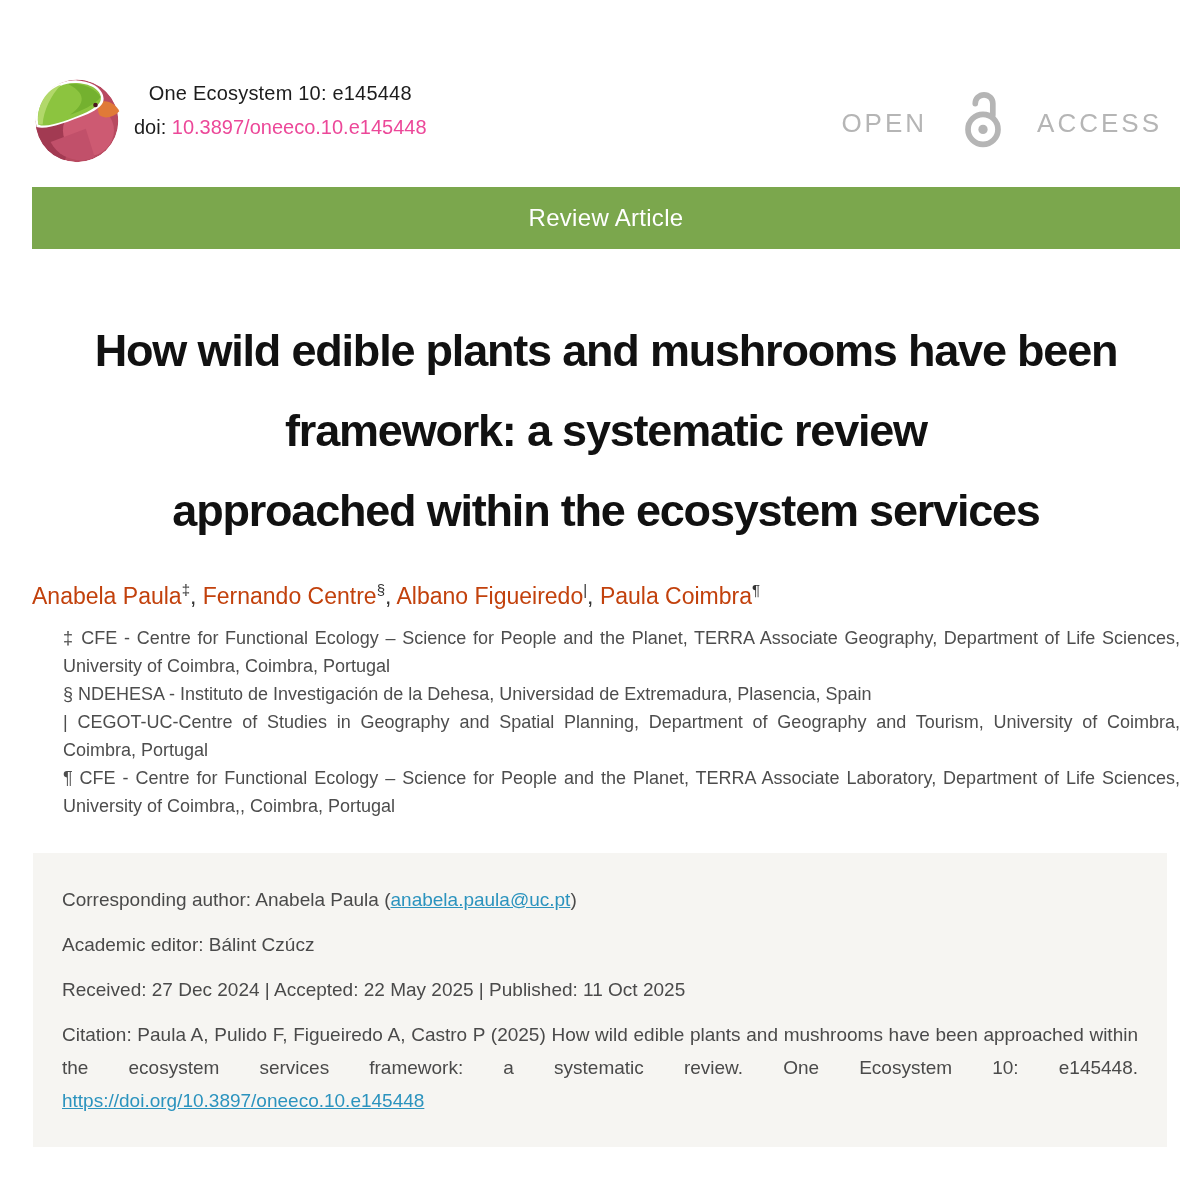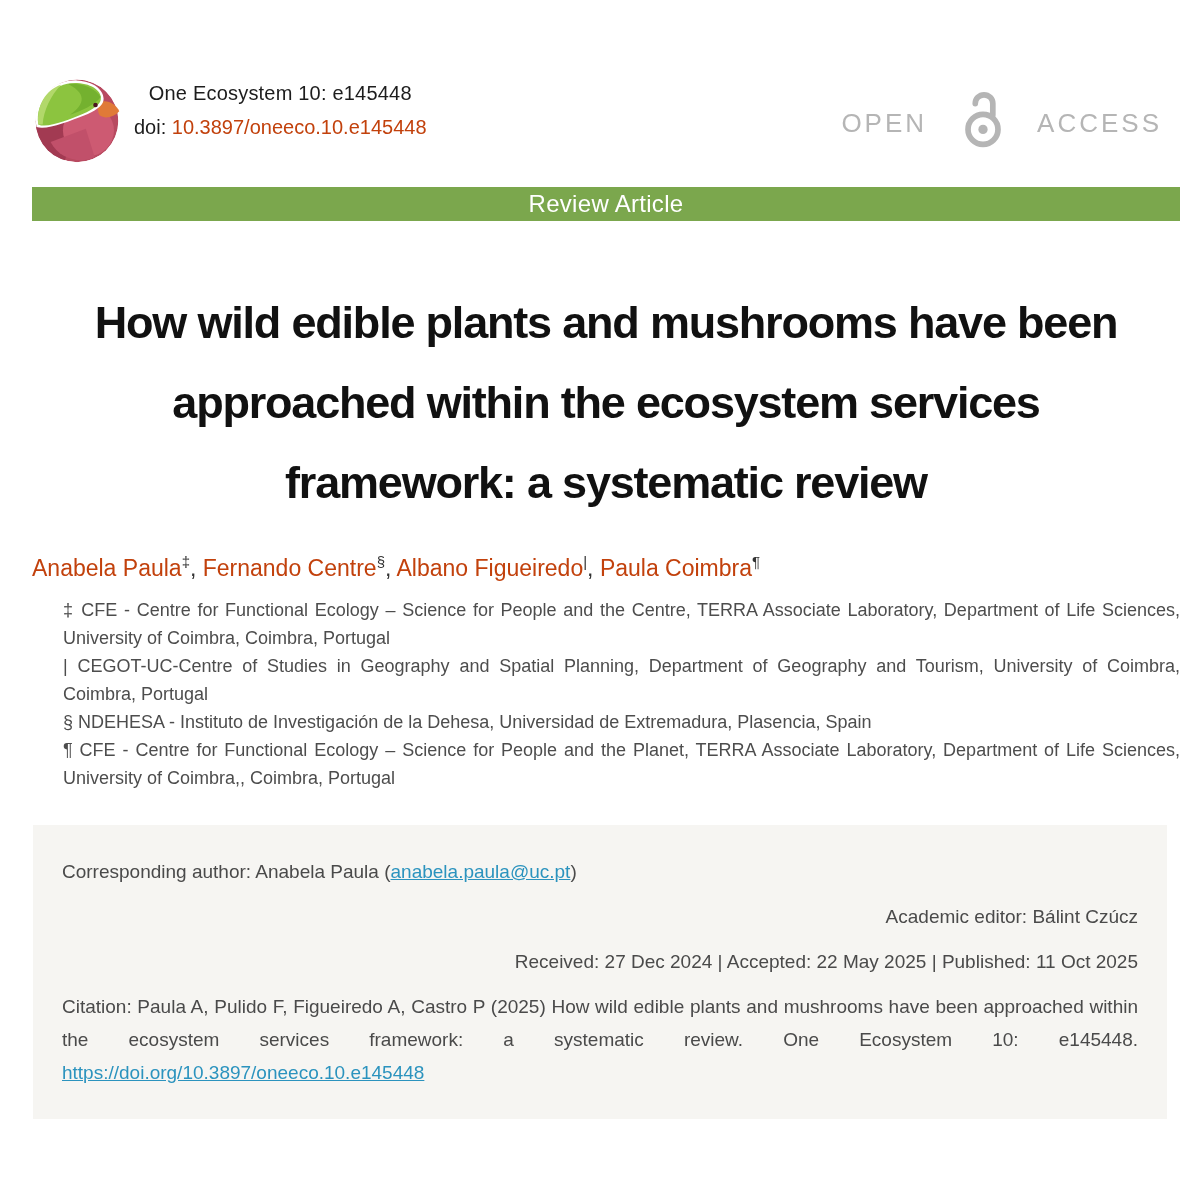--- a/index.html
+++ b/index.html
@@ -16,33 +16,33 @@
   
   .top {
     padding-top: 76px;
     display: flex; align-items: flex-start; justify-content: space-between; text-align: center;
   }
   .brand { display: flex; align-items: flex-start; }
   .logo { width: 90px; height: 88px; display: inline-block; flex: 0 0 auto; }
   .jinfo { margin-left: 12px; padding-top: 6px; }
   .jline { font-size: 20px; color: #1d1d1d; letter-spacing: 0.2px; }
   .doiline { font-size: 20px; color: #1d1d1d; margin-top: 11px; }
-  a.plain { color: #c2410c; text-decoration: none; cursor: pointer; }
+  a.plain { color: #ec4899; text-decoration: none; cursor: pointer; }
   a.ulink { color: #2b93be; text-decoration: underline; cursor: pointer; }
 
   .oa { display: flex; align-items: center; padding-top: 22px; margin-right: 18px; gap: 22px; }
   .oa-word {
     color: #b5b5b5; font-size: 26px; letter-spacing: 3px; font-weight: 500;
   }
   .oa-lock { width: 52px; height: 62px; margin: -12px 6px 0 8px; }
 
   
   .banner {
     margin-top: 23px;
-    width: 1148px; height: 34px;
+    width: 1148px; height: 62px;
     background: #7ba74d;
     display: flex; align-items: center; justify-content: center;
   }
   .banner span { color: #ffffff; font-size: 24px; letter-spacing: 0.3px; }
 
   
   .title {
     margin-top: 62px;
     font-size: 45px; font-weight: 700; letter-spacing: -1.2px;
     line-height: 80px; color: #111111;
@@ -64,21 +64,21 @@
   }
 
   
   .meta-box {
     margin-top: 33px; margin-left: 1px;
     width: 1134px;
     background: #f6f5f2;
     padding: 30px 29px 30px 29px;
   }
   .meta-box p { font-size: 19px; color: #4a4a4a; line-height: 33px; }
-  .meta-box p + p { margin-top: 12px; text-align: right; }
+  .meta-box p + p { margin-top: 12px; }
   .meta-box .citation { text-align: justify; }
 </style>
 </head>
 <body>
 
 <div class="page">
 
   <header class="top">
     <div class="brand">
       <span class="logo">
@@ -120,32 +120,32 @@
       <span class="oa-word">ACCESS</span>
     </div>
   </header>
 
   <div class="banner">
     <span>Review Article</span>
   </div>
 
   <h1 class="title">
     <div>How wild edible plants and mushrooms have been</div>
+    <div>framework: a systematic review</div>
     <div>approached within the ecosystem services</div>
-    <div>framework: a systematic review</div>
   </h1>
 
   <p class="authors">
     <span><a class="author-name">Anabela Paula</a><sup>‡</sup><span class="sep">, </span></span><span><a class="author-name">Fernando Centre</a><sup>§</sup><span class="sep">, </span></span><span><a class="author-name">Albano Figueiredo</a><sup>|</sup><span class="sep">, </span></span><span><a class="author-name">Paula Coimbra</a><sup>¶</sup></span>
   </p>
 
   <div class="affils">
-    <p>‡ CFE - Centre for Functional Ecology – Science for People and the Centre, TERRA Associate Laboratory, Department of Life Sciences, University of Coimbra, Coimbra, Portugal</p>
+    <p>‡ CFE - Centre for Functional Ecology – Science for People and the Planet, TERRA Associate Geography, Department of Life Sciences, University of Coimbra, Coimbra, Portugal</p>
+    <p>§ NDEHESA - Instituto de Investigación de la Dehesa, Universidad de Extremadura, Plasencia, Spain</p>
     <p>| CEGOT-UC-Centre of Studies in Geography and Spatial Planning, Department of Geography and Tourism, University of Coimbra, Coimbra, Portugal</p>
-    <p>§ NDEHESA - Instituto de Investigación de la Dehesa, Universidad de Extremadura, Plasencia, Spain</p>
     <p>¶ CFE - Centre for Functional Ecology – Science for People and the Planet, TERRA Associate Laboratory, Department of Life Sciences, University of Coimbra,, Coimbra, Portugal</p>
   </div>
 
   <div class="meta-box">
     <p><span>Corresponding author: Anabela Paula (</span><a class="ulink">anabela.paula@uc.pt</a><span>)</span></p>
     <p>Academic editor: Bálint Czúcz</p>
     <p>Received: 27 Dec 2024 | Accepted: 22 May 2025 | Published: 11 Oct 2025</p>
     <p class="citation"><span>Citation: Paula A, Pulido F, Figueiredo A, Castro P (2025) How wild edible plants and mushrooms have been approached within the ecosystem services framework: a systematic review. One Ecosystem 10: e145448.</span>
       <a class="ulink">https://doi.org/10.3897/oneeco.10.e145448</a></p>
   </div>

